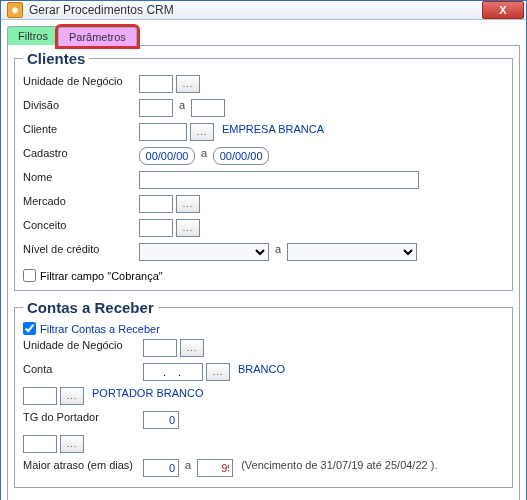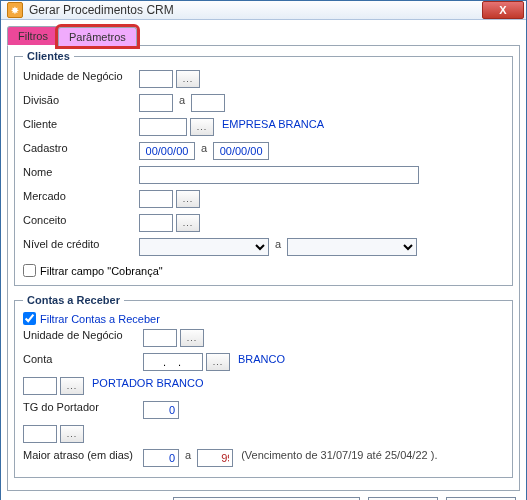--- a/index.html
+++ b/index.html
@@ -68,21 +68,21 @@
     background: #f0abfc;
     margin-right: -1px;
     border-radius: 3px 3px 0 0;
     cursor: pointer;
     color: #333;
     font-size: 11px;
     position: relative;
     z-index: 1;
   }
   .tab.active {
-    background: #ec4899;
+    background: #86efac;
     border-bottom: 1px solid #fff;
     z-index: 3;
   }
   .tab.highlight {
     outline: 3px solid #d43131;
     outline-offset: 0;
     z-index: 4;
   }
   .tabpage {
     border: 1px solid #9aa7b5;
@@ -95,21 +95,21 @@
     background: #fff;
   }
   fieldset {
     border: 1px solid #9aa7b5;
     margin: 0 0 8px 0;
     padding: 4px 8px 8px 8px;
   }
   legend {
     font-weight: bold;
     color: #1a355f;
-    font-size: 11px;
+    font-size: 15px;
     padding: 0 4px;
   }
   .row {
     display: flex;
     align-items: flex-start;
     min-height: 20px;
     margin-top: 4px;
   }
   .lbl {
     width: 116px;
@@ -122,21 +122,21 @@
   input.txt, input.num, input.date, select.sel {
     height: 18px;
     border: 1px solid #7a8aa0;
     font: inherit;
     padding: 1px 3px;
     background: #fff;
     color: #000;
   }
   input.txt-sm { width: 34px; }
   input.txt-md { width: 48px; }
-  input.date   { width: 56px; color: #0033cc; text-align: center;}
+  input.date   { width: 56px; color: #0033cc; text-align: center; border-radius: 8px;}
   input.num-r  { width: 36px; text-align: right; color: #0033cc;}
   input.num-r2 { width: 36px; text-align: right; color: #b22222; padding-left: 23px;}
   .lookup {
     width: 24px; height: 18px;
     border: 1px solid #7a8aa0;
     background: linear-gradient(#fdfdfd,#e7e7e7);
     margin-left: 3px;
     cursor: pointer;
     display: inline-flex; align-items: center; justify-content: center;
     font-size: 9px; letter-spacing: 1px; color: #444;

